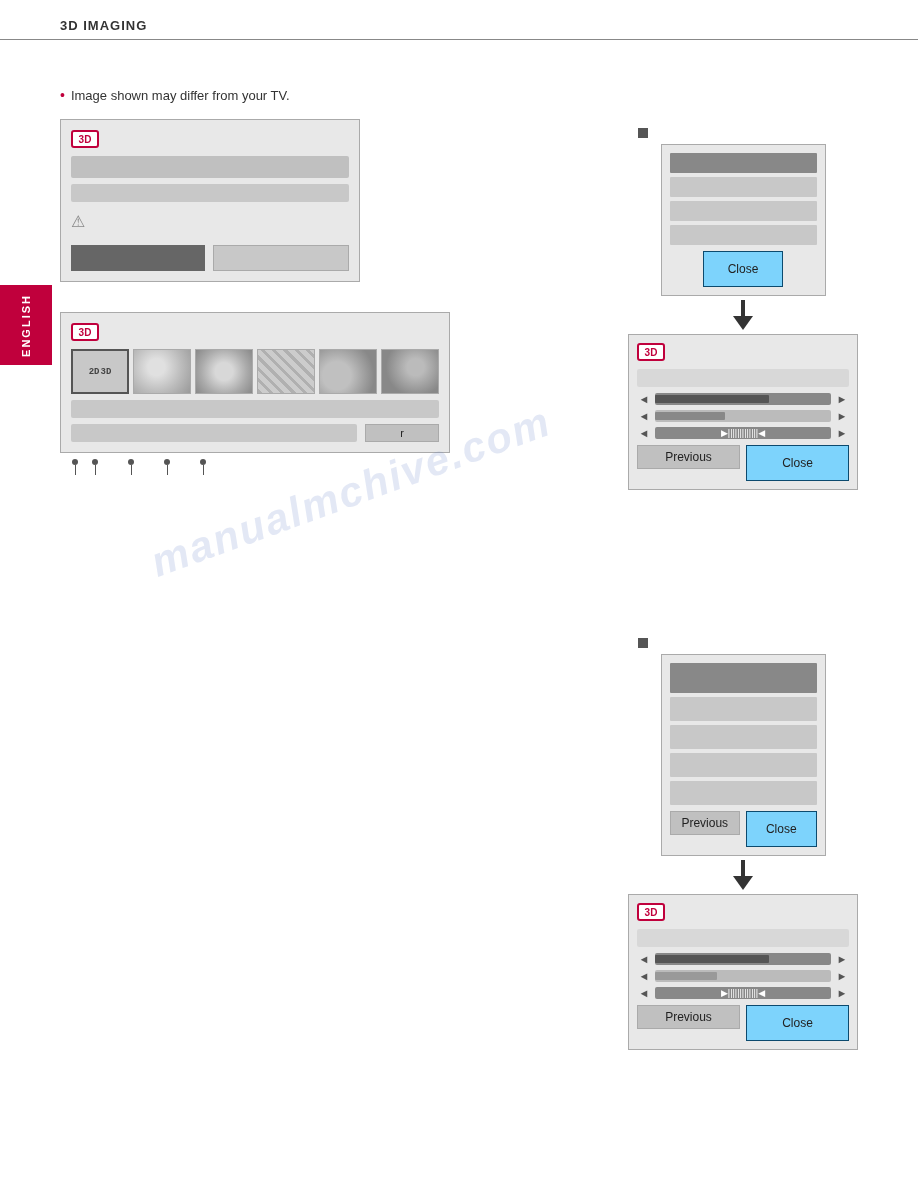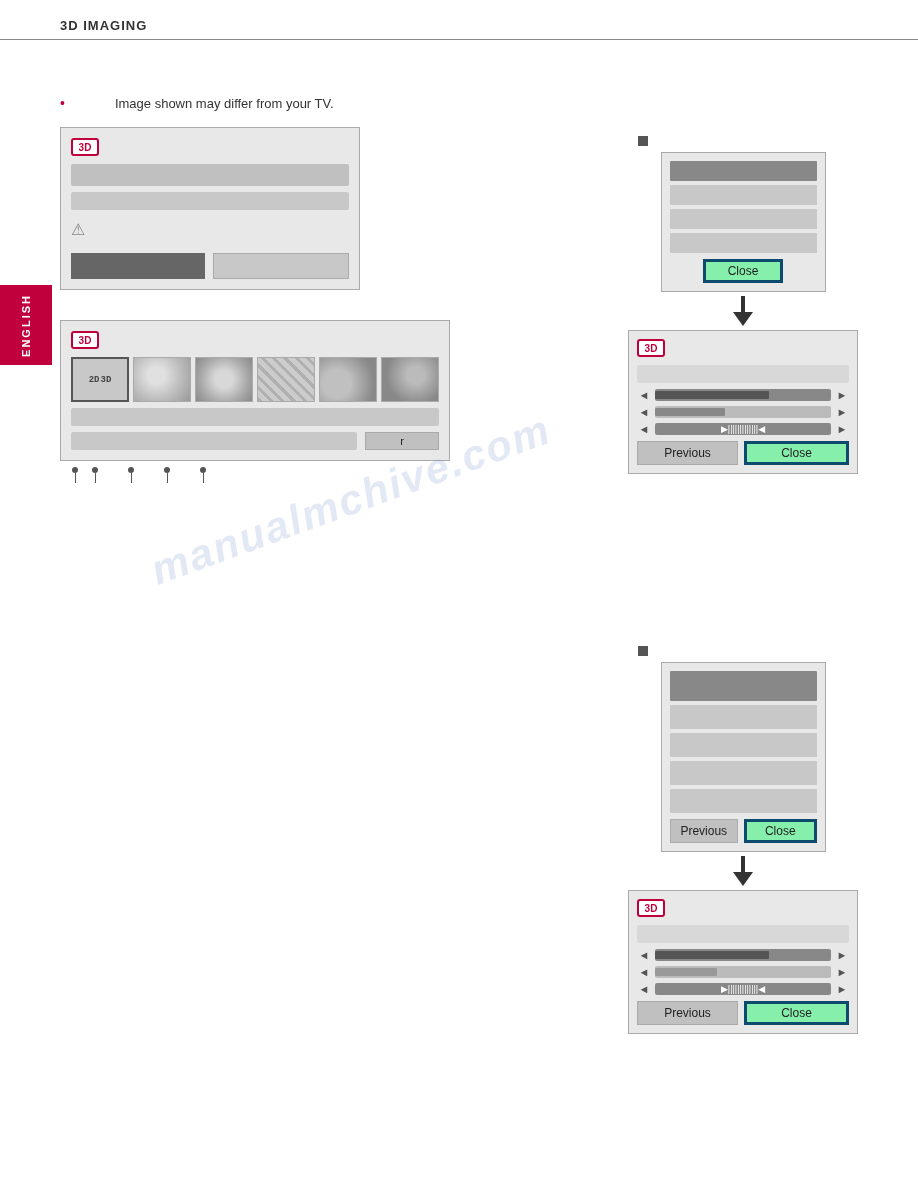--- a/index.html
+++ b/index.html
@@ -10,21 +10,21 @@
       font-family: Arial, sans-serif;
       font-size: 13px;
       color: #222;
       position: relative;
     }
 
     
     .page-header {
       padding: 18px 60px 6px 60px;
       border-bottom: 1px solid #888;
-      margin-bottom: 16px;
+      margin-bottom: 8px;
     }
     .page-header-title {
       font-size: 13px;
       font-weight: bold;
       letter-spacing: 1px;
       color: #333;
     }
 
     
     .content {
@@ -63,21 +63,20 @@
       gap: 6px;
     }
     .bullet {
       color: #c0003c;
       font-size: 14px;
       margin-top: -1px;
     }
     .note-text {
       font-size: 13px;
       color: #333;
-      margin-left: 44px;
     }
 
     
     .ui-dialog {
       border: 1.5px solid #aaa;
       background: #e8e8e8;
       padding: 10px;
       position: relative;
     }
     .ui-dialog-title-bar {
@@ -210,23 +209,23 @@
     .menu-row.normal {
       background: #c8c8c8;
     }
     .menu-btn-row {
       display: flex;
       justify-content: center;
       margin-top: 6px;
     }
     .btn-close {
       width: 80px;
-      height: 24px;
-      background: #86efac;
-      border: 3px solid #0c4a6e;
+      height: 36px;
+      background: #7dd3fc;
+      border: 1px solid #0c4a6e;
       font-size: 12px;
       cursor: pointer;
       display: flex;
       align-items: center;
       justify-content: center;
     }
 
     
     .arrow-down {
       width: 24px;

